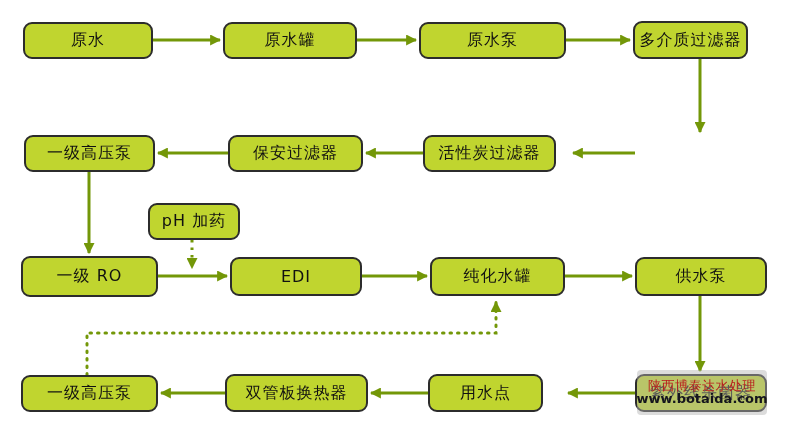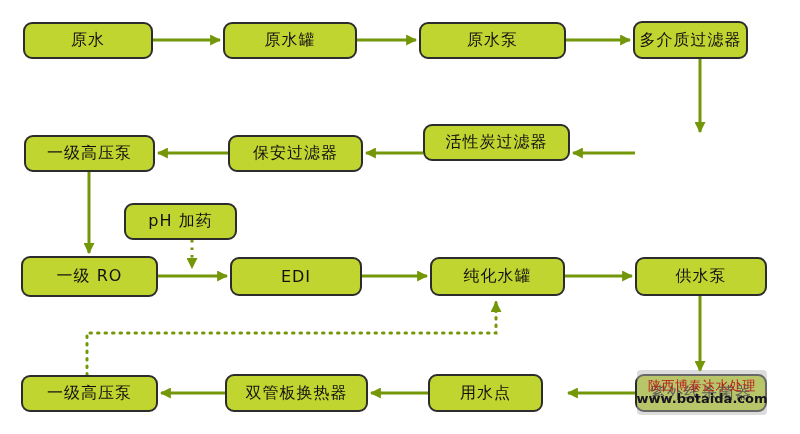--- a/index.html
+++ b/index.html
@@ -55,23 +55,23 @@
     </g>
   </svg>
 
   <div class="node" style="left:23px;top:22px;width:130px;height:37px">原水</div>
   <div class="node" style="left:223px;top:22px;width:134px;height:37px">原水罐</div>
   <div class="node" style="left:419px;top:22px;width:147px;height:37px">原水泵</div>
   <div class="node" style="left:633px;top:21px;width:115px;height:38px">多介质过滤器</div>
 
   <div class="node" style="left:24px;top:135px;width:131px;height:37px">一级高压泵</div>
   <div class="node" style="left:228px;top:135px;width:135px;height:37px">保安过滤器</div>
-  <div class="node" style="left:423px;top:124px;width:147px;height:37px">活性炭过滤器</div>
+  <div class="node" style="left:423px;top:135px;width:133px;height:37px">活性炭过滤器</div>
 
-  <div class="node" style="left:124px;top:203px;width:113px;height:37px">pH 加药</div>
+  <div class="node" style="left:148px;top:203px;width:92px;height:37px">pH 加药</div>
 
   <div class="node" style="left:21px;top:256px;width:137px;height:41px">一级 RO</div>
   <div class="node" style="left:230px;top:257px;width:132px;height:39px">EDI</div>
   <div class="node" style="left:430px;top:257px;width:135px;height:39px">纯化水罐</div>
   <div class="node" style="left:635px;top:257px;width:132px;height:39px">供水泵</div>
 
   <div class="node" style="left:21px;top:375px;width:137px;height:37px">一级高压泵</div>
   <div class="node" style="left:225px;top:374px;width:143px;height:38px">双管板换热器</div>
   <div class="node" style="left:428px;top:374px;width:115px;height:38px">用水点</div>
   <div class="node" style="left:635px;top:374px;width:132px;height:38px">紫外线杀菌器</div>

